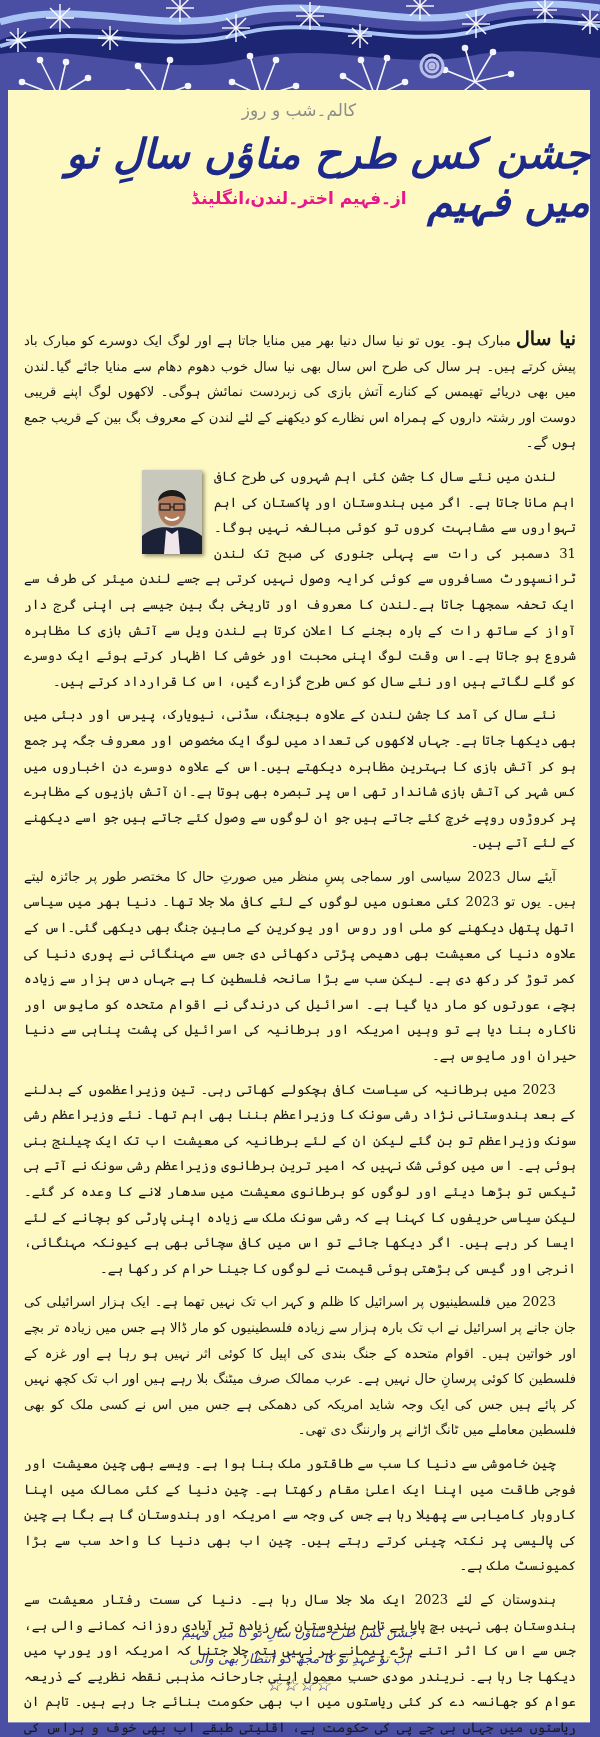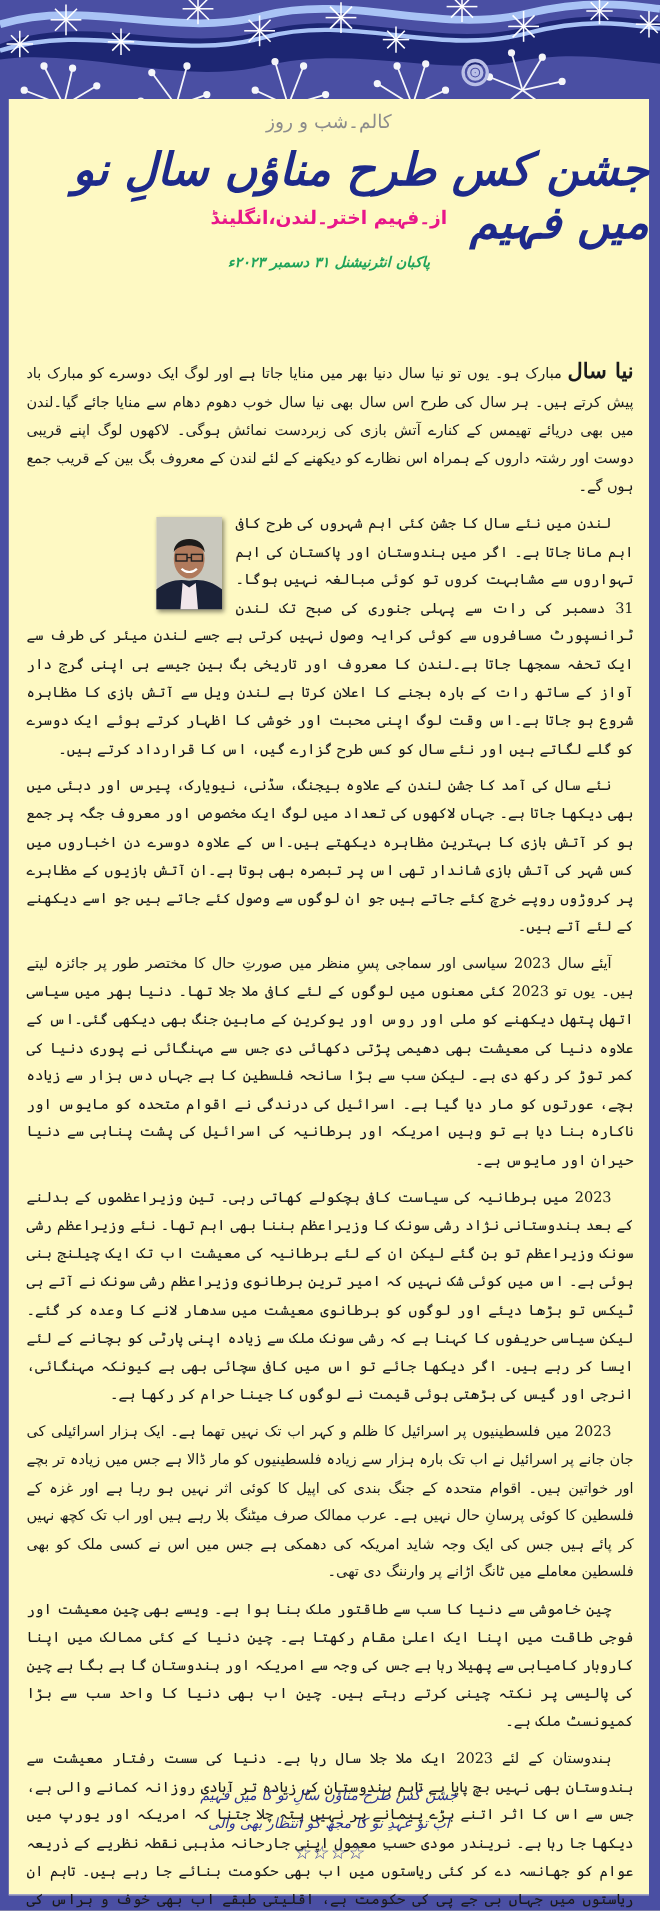--- a/index.html
+++ b/index.html
@@ -197,21 +197,20 @@
         <circle cx="432" cy="66" r="6"></circle>
         <circle cx="432" cy="66" r="2"></circle>
     </g>
   </svg>
 </div>
 
 <div class="panel">
   <div class="column-label">کالم۔شب و روز</div>
   <div class="title">جشن کس طرح مناؤں سالِ نو میں فہیم</div>
   <div class="byline">از۔فہیم اختر۔لندن،انگلینڈ</div>
-  <div class="source">پاکبان انٹرنیشنل ۳۱ دسمبر ۲۰۲۳ء</div>
 
   <div class="article">
     <p class="first">
       <span class="lead">نیا سال</span><span> مبارک ہو۔ یوں تو نیا سال دنیا بھر میں منایا جاتا ہے اور لوگ ایک دوسرے کو مبارک باد پیش کرتے ہیں۔ ہر سال کی طرح اس سال بھی نیا سال خوب دھوم دھام سے منایا جائے گیا۔لندن میں بھی دریائے تھیمس کے کنارے آتش بازی کی زبردست نمائش ہوگی۔ لاکھوں لوگ اپنے قریبی دوست اور رشتہ داروں کے ہمراہ اس نظارے کو دیکھنے کے لئے لندن کے معروف بگ بین کے قریب جمع ہوں گے۔</span>
     </p>
     <div class="photo">
       <svg width="60" height="84" viewBox="0 0 60 84">
         <rect width="60" height="84" fill="#c9c8bd"></rect>
         <path d="M0,84 L0,66 C10,58 20,56 30,58 C40,56 50,58 60,66 L60,84 Z" fill="#1b2238"></path>
         <path d="M22,84 L24,60 L30,64 L36,60 L38,84 Z" fill="#f1e6ea"></path>

